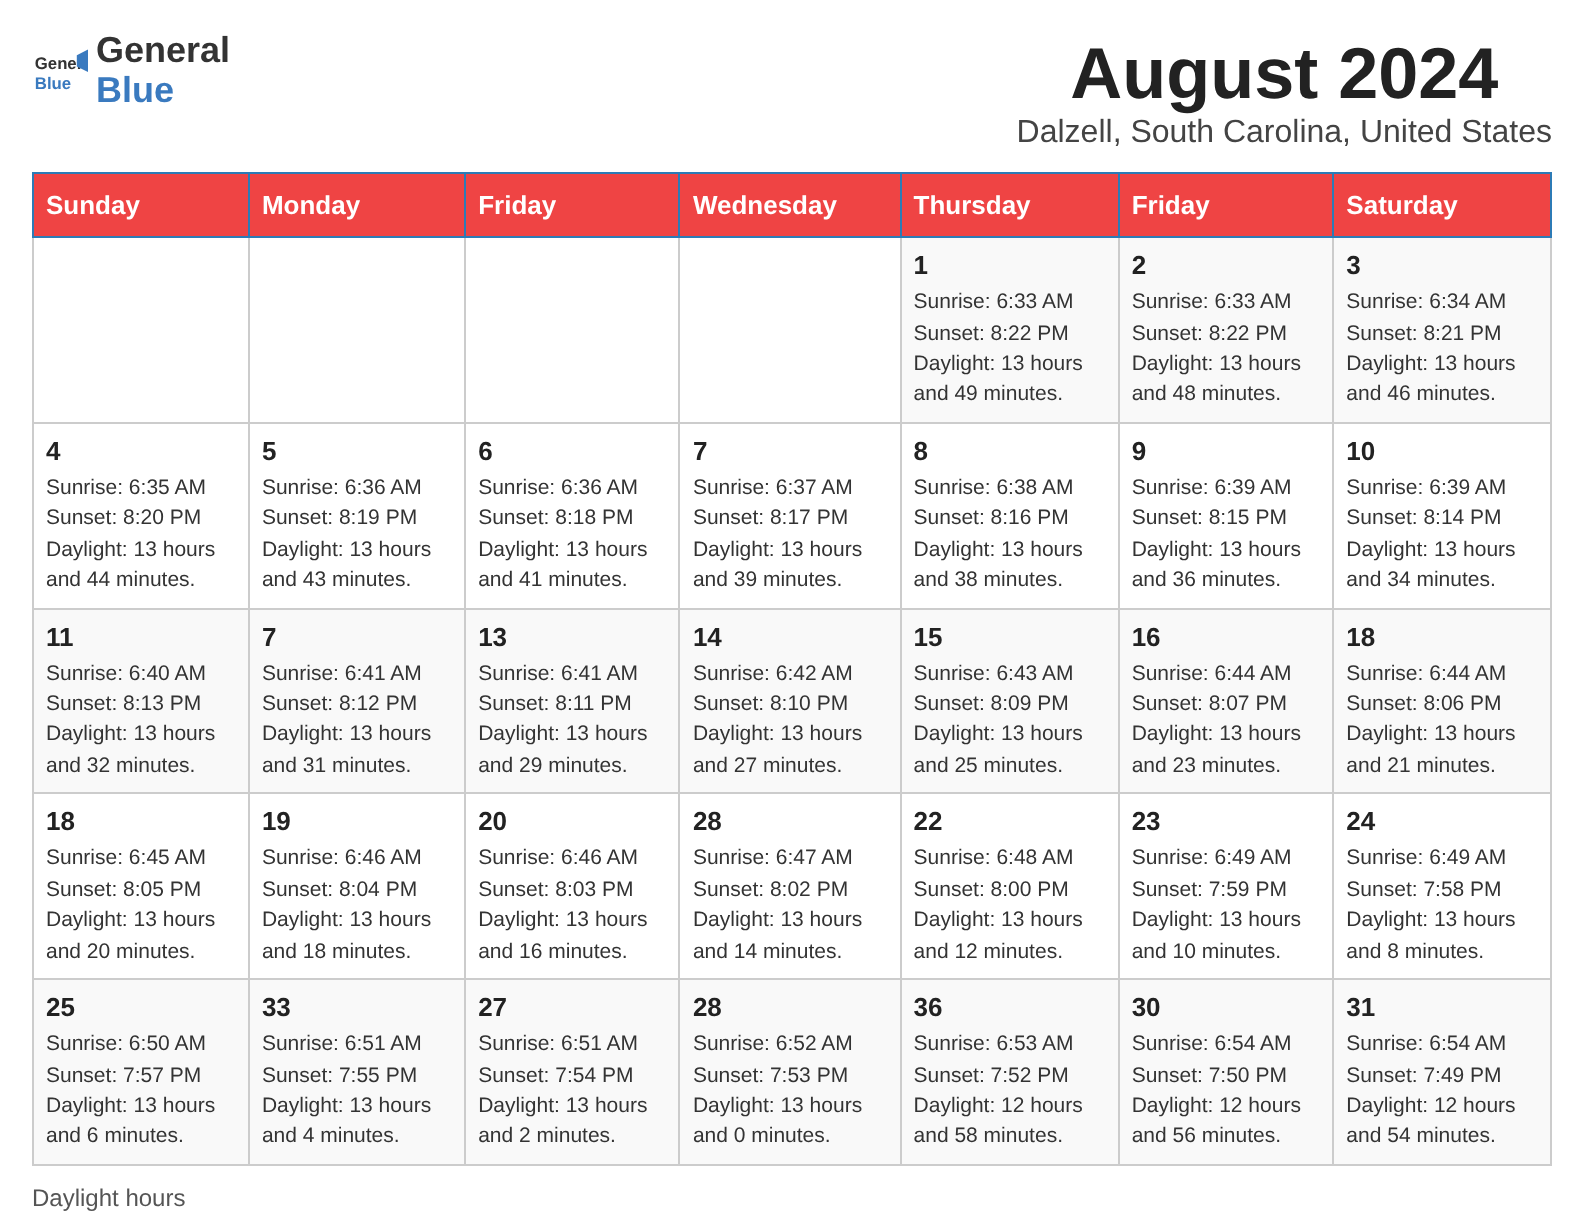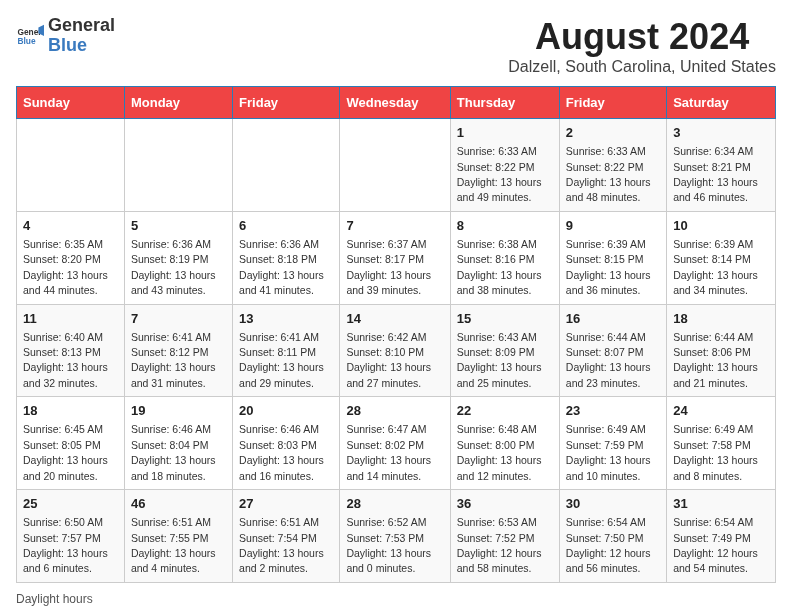--- a/index.html
+++ b/index.html
@@ -237,21 +237,21 @@
         <span class="day-number">24</span>
         <span class="day-detail">Sunrise: 6:49 AM<br>Sunset: 7:58 PM<br>Daylight: 13 hours and 8 minutes.</span>
       </td>
       </tr>
       <tr>
         <td>
         <span class="day-number">25</span>
         <span class="day-detail">Sunrise: 6:50 AM<br>Sunset: 7:57 PM<br>Daylight: 13 hours and 6 minutes.</span>
       </td>
         <td>
-        <span class="day-number">46</span>
+        <span class="day-number">33</span>
         <span class="day-detail">Sunrise: 6:51 AM<br>Sunset: 7:55 PM<br>Daylight: 13 hours and 4 minutes.</span>
       </td>
         <td>
         <span class="day-number">27</span>
         <span class="day-detail">Sunrise: 6:51 AM<br>Sunset: 7:54 PM<br>Daylight: 13 hours and 2 minutes.</span>
       </td>
         <td>
         <span class="day-number">28</span>
         <span class="day-detail">Sunrise: 6:52 AM<br>Sunset: 7:53 PM<br>Daylight: 13 hours and 0 minutes.</span>
       </td>

